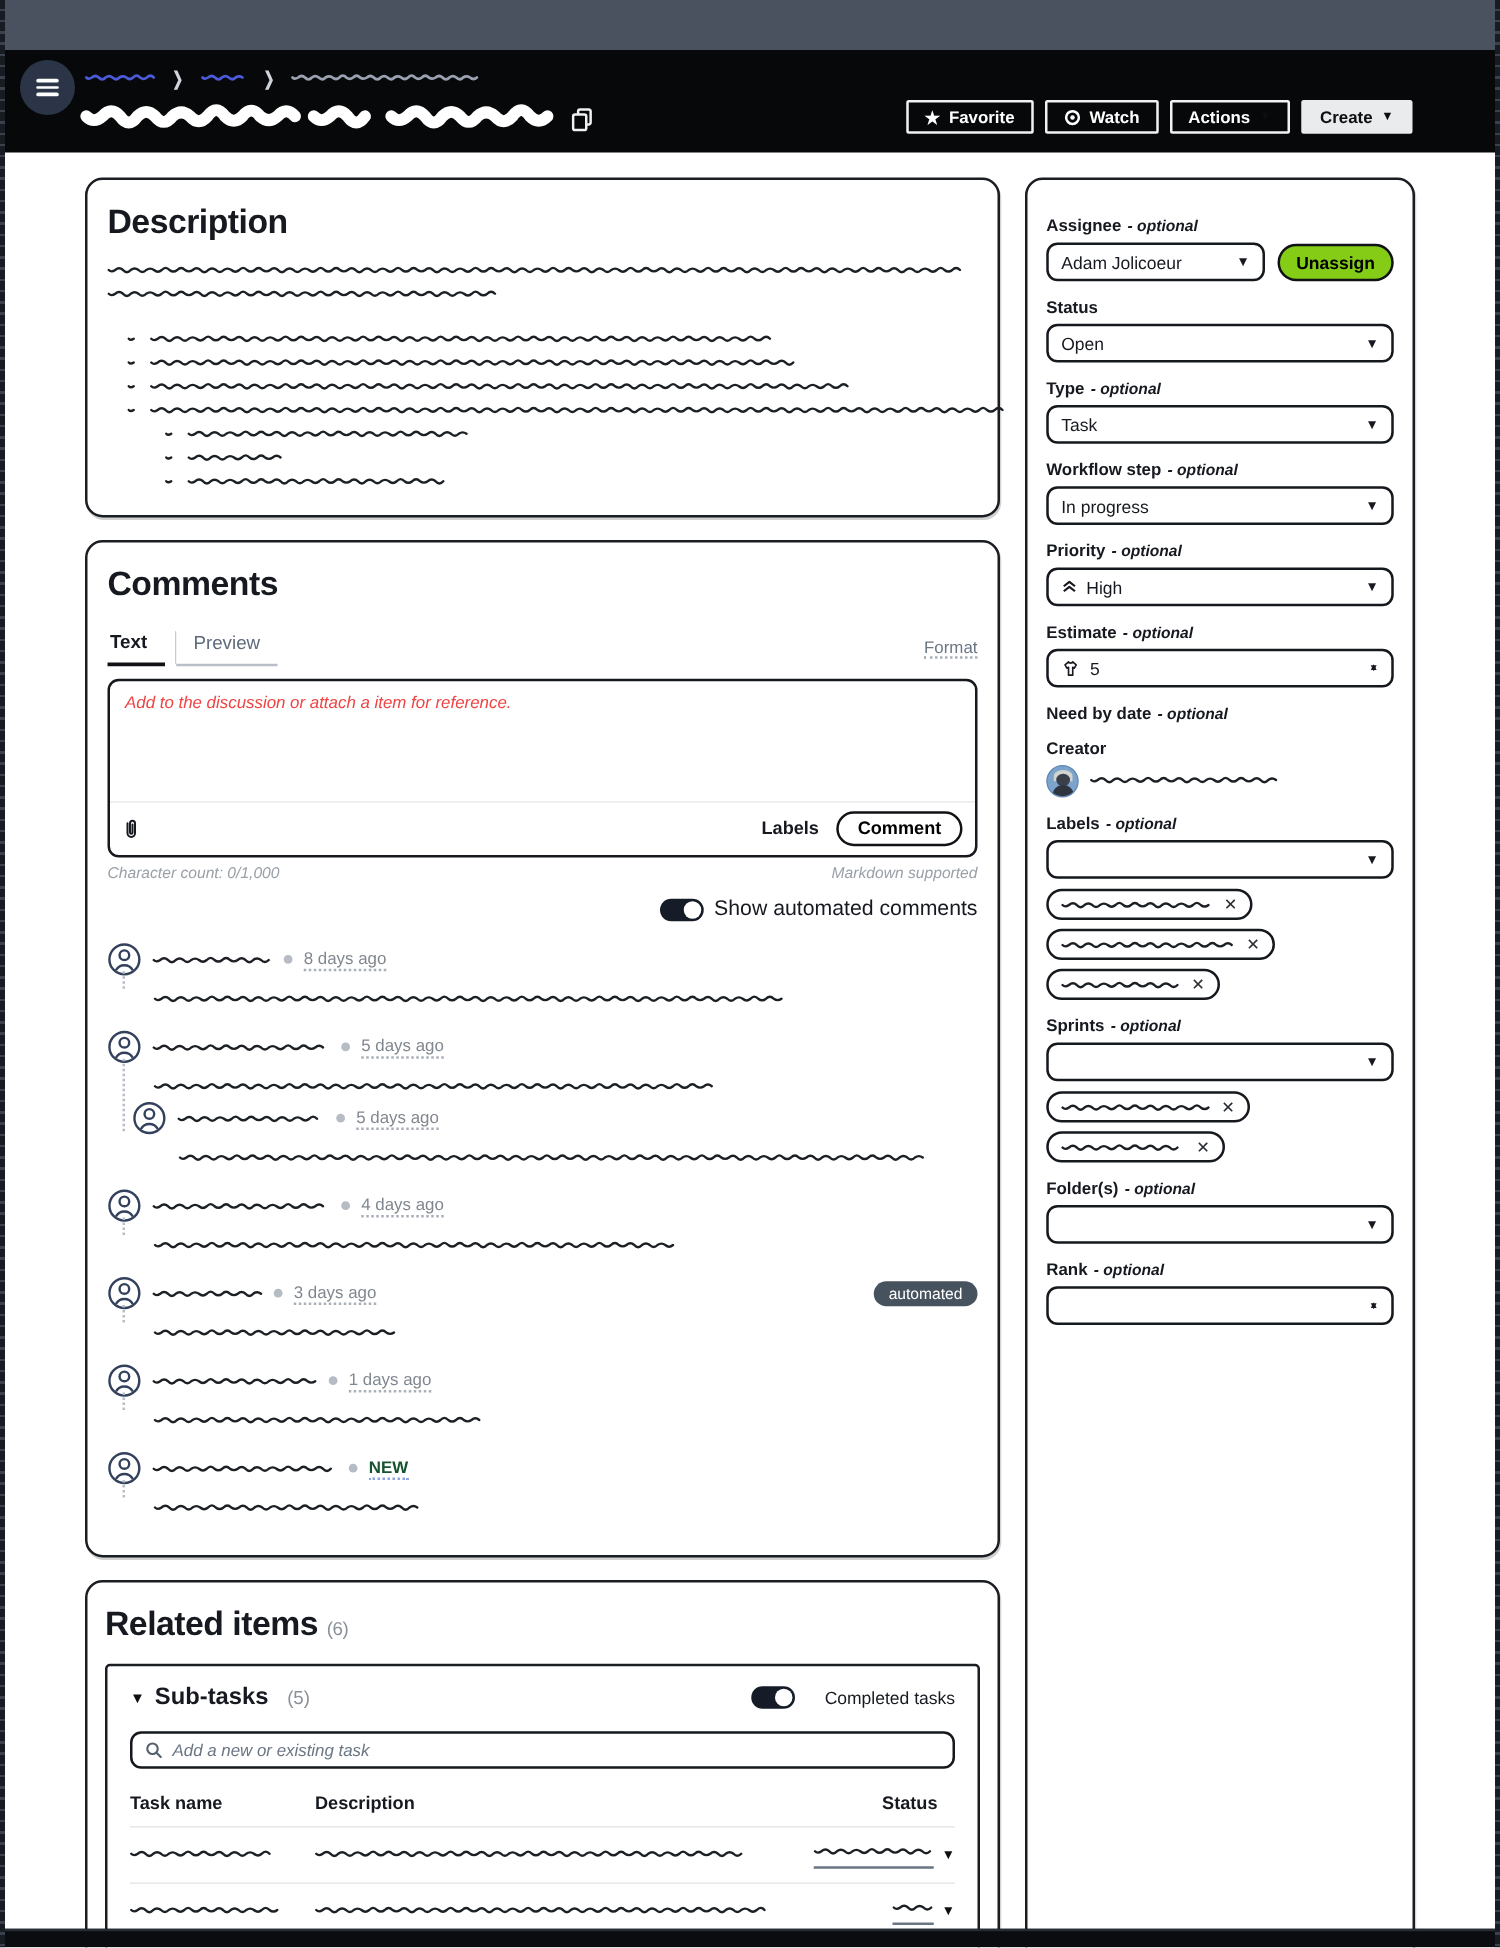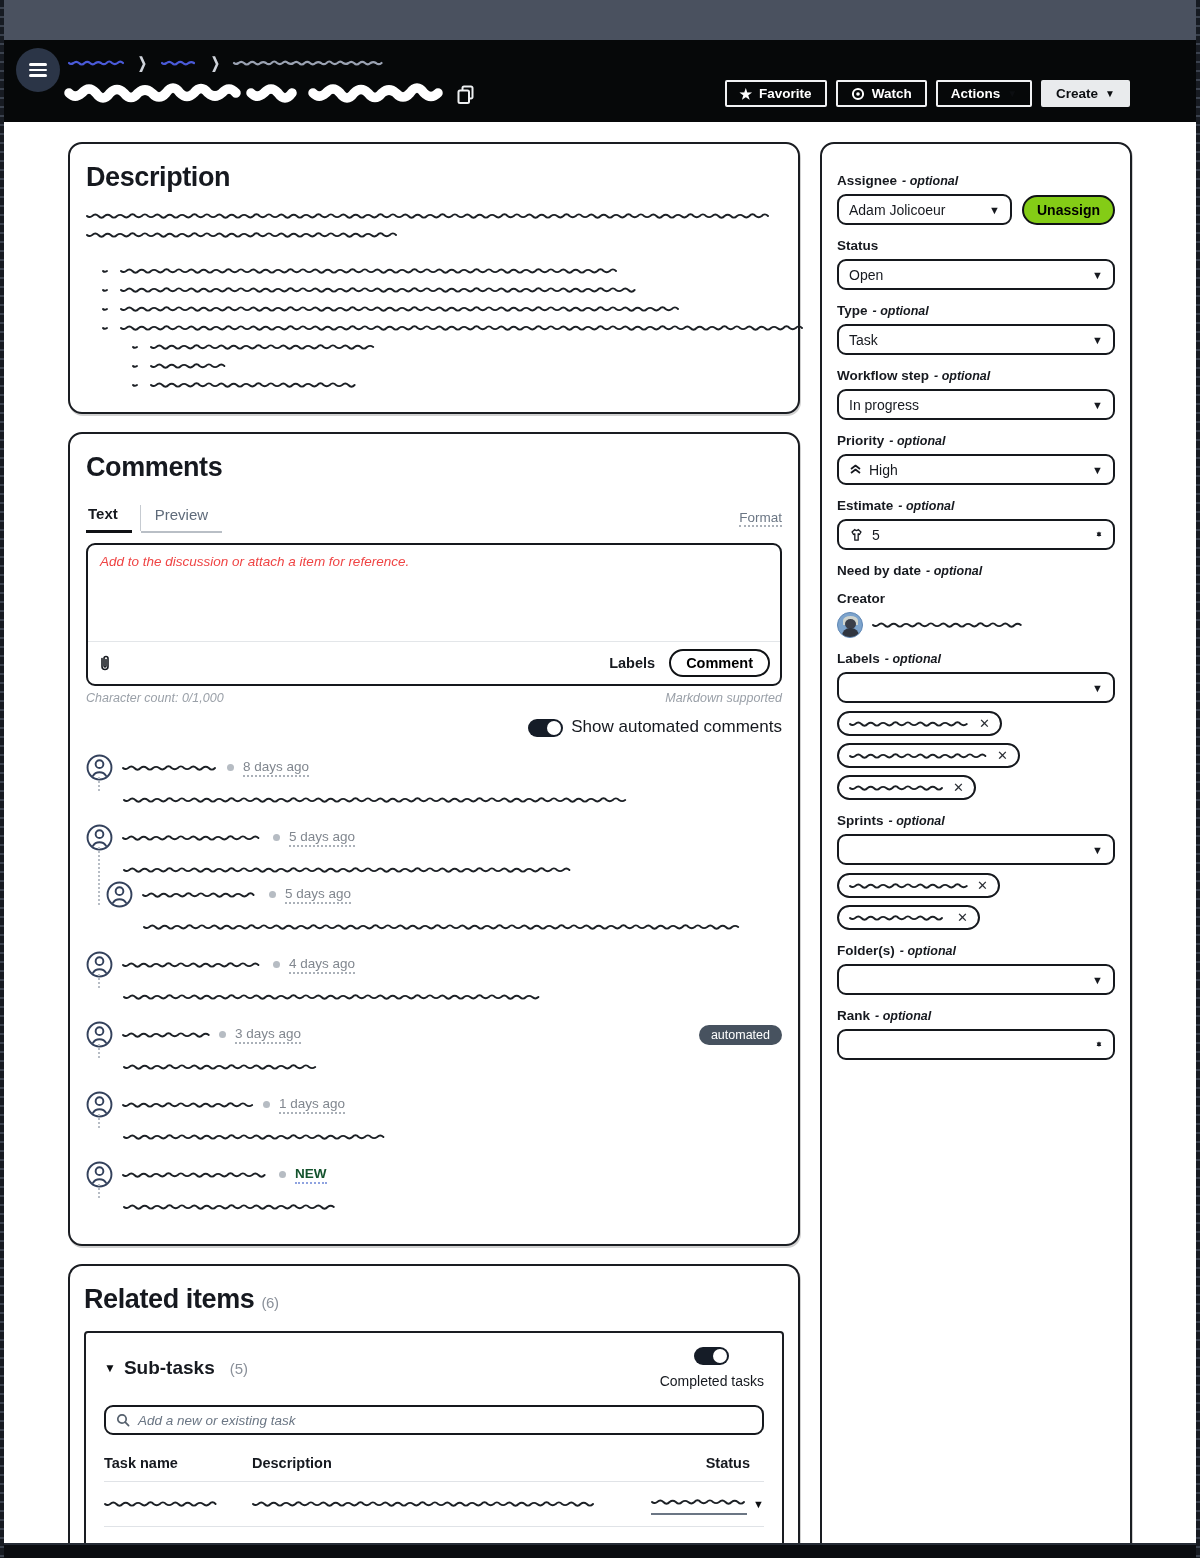--- a/index.html
+++ b/index.html
@@ -76,21 +76,21 @@
   .c-body{margin:10px 0 2px 37px;}
   .thread{position:absolute; left:12px; border-left:2px dotted #b7bdc5;}
   .reply{margin-left:20px;}
 
   
   .rel-panel{padding:18px 14px 16px 14px;}
   .subpanel{border:2px solid #1a1d22; border-radius:4px; margin-top:16px; padding:14px 18px 6px 18px;}
   .sp-head{display:flex; align-items:center;}
   .sp-title{font-size:19px; display:flex; align-items:center; gap:8px;}
   .sp-title .tri{font-size:12px;}
-  .sp-toggle{margin-left:auto; display:flex; align-items:center; gap:8px; font-size:14px;flex-direction:column;}
+  .sp-toggle{margin-left:auto; display:flex; align-items:center; gap:24px; font-size:14px;}
   .searchfield{margin-top:16px; border:2px solid #15181d; border-radius:9px; height:30px; display:flex; align-items:center;
                gap:8px; padding:0 10px; color:#6b7684; font-style:italic; font-size:13.5px; cursor:text;}
   .ttable{margin-top:14px;}
   .t-hrow{display:grid; grid-template-columns:148px 1fr 112px; font-weight:bold; font-size:14.5px; padding:6px 0 10px 0;}
   .t-hrow .st{text-align:right; padding-right:14px;}
   .t-row{display:grid; grid-template-columns:148px 1fr 112px; align-items:center; border-top:1px solid #e0e3e7; padding:11px 0;}
   .t-row .status{display:flex; justify-content:flex-end; align-items:center; gap:6px; cursor:pointer;}
   .st-link{border-bottom:2px solid #6b7684; padding-bottom:2px;}
   .tri{font-size:11px; color:#0c0e11;}
 

